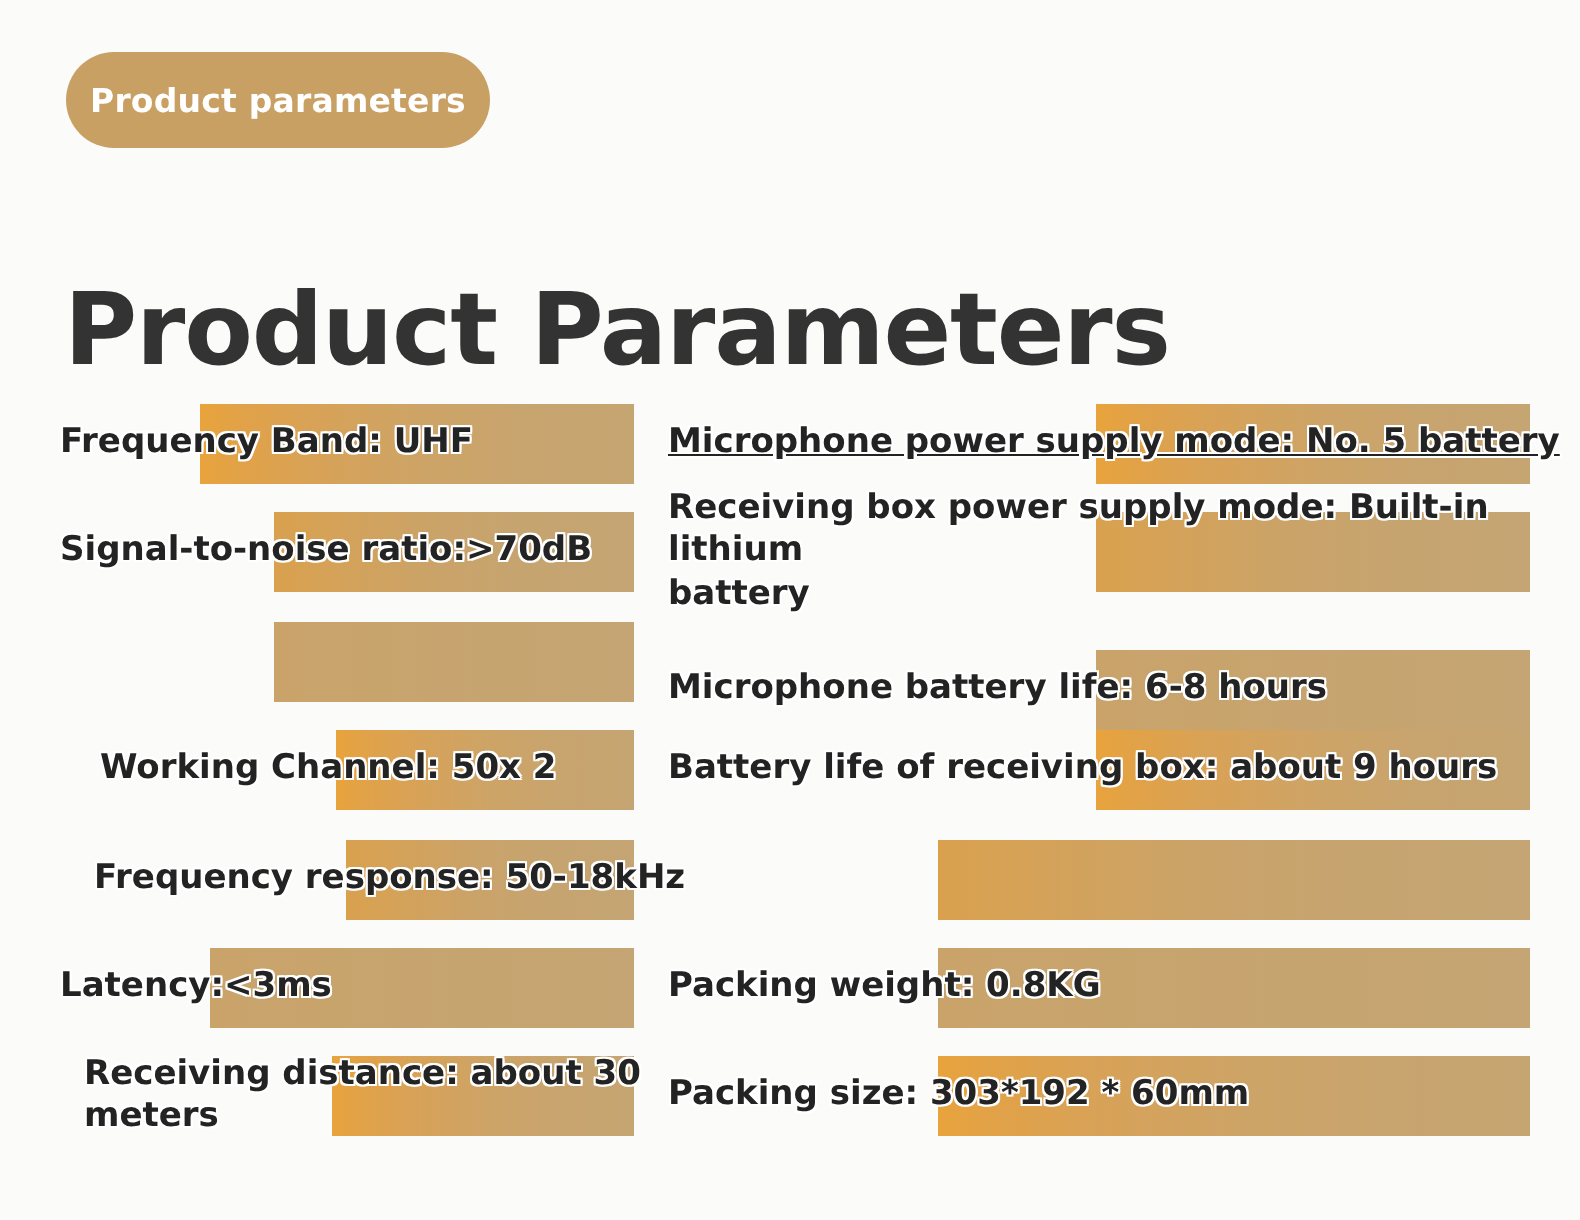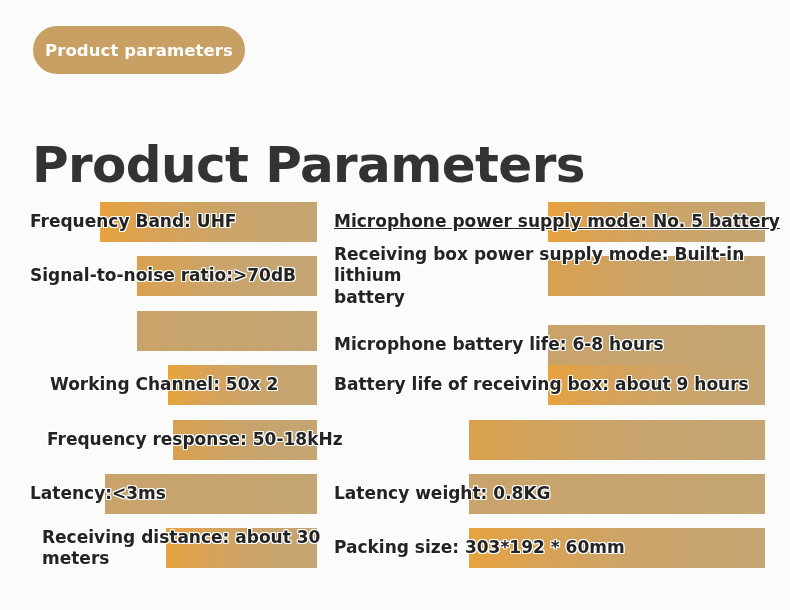--- a/index.html
+++ b/index.html
@@ -172,21 +172,21 @@
       </div>
       <div class="spec-row" style="left: 0px; top: 365px; width: 790px;">
         <div class="spec-bar" style="left: 548px; width: 217px;"></div>
         <div class="spec-label" style="left: 334px;">Battery life of receiving box: about 9 hours</div>
       </div>
       <div class="spec-row" style="left: 0px; top: 420px; width: 790px;">
         <div class="spec-bar g2" style="left: 469px; width: 296px;"></div>
       </div>
       <div class="spec-row" style="left: 0px; top: 474px; width: 790px;">
         <div class="spec-bar g3" style="left: 469px; width: 296px;"></div>
-        <div class="spec-label" style="left: 334px;">Latency weight: 0.8KG</div>
+        <div class="spec-label" style="left: 334px;">Packing weight: 0.8KG</div>
       </div>
       <div class="spec-row" style="left: 0px; top: 528px; width: 790px;">
         <div class="spec-bar" style="left: 469px; width: 296px;"></div>
         <div class="spec-label" style="left: 334px;">Packing size: 303*192 * 60mm</div>
       </div>
     </div>
 
 </div>
 
 </body></html>

